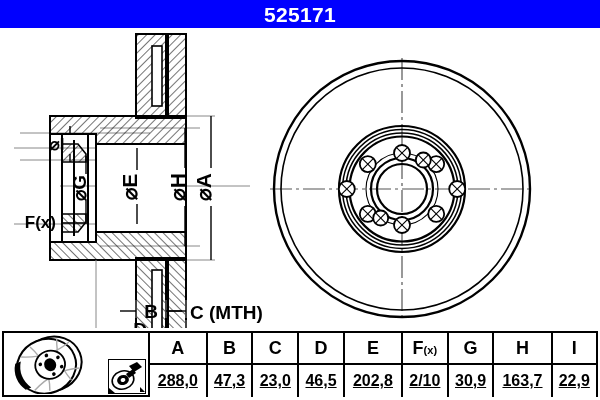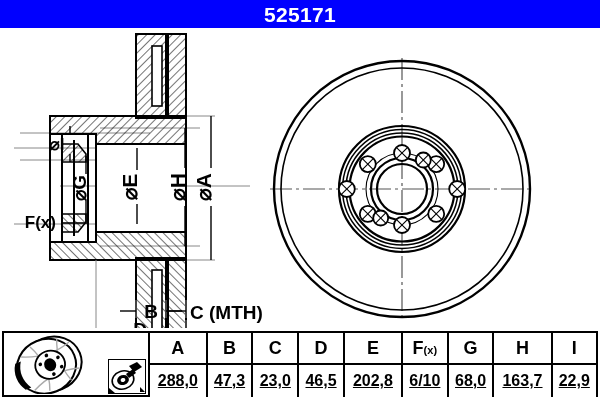--- a/index.html
+++ b/index.html
@@ -394,22 +394,22 @@
           <th>I</th>
         </tr>
       </thead>
       <tbody>
         <tr>
           <td>288,0</td>
           <td>47,3</td>
           <td>23,0</td>
           <td>46,5</td>
           <td>202,8</td>
-          <td>6/10</td>
-          <td>68,0</td>
+          <td>2/10</td>
+          <td>30,9</td>
           <td>163,7</td>
           <td>22,9</td>
         </tr>
       </tbody>
     </table>
   </div>
 
 </div>
 
 </body></html>

